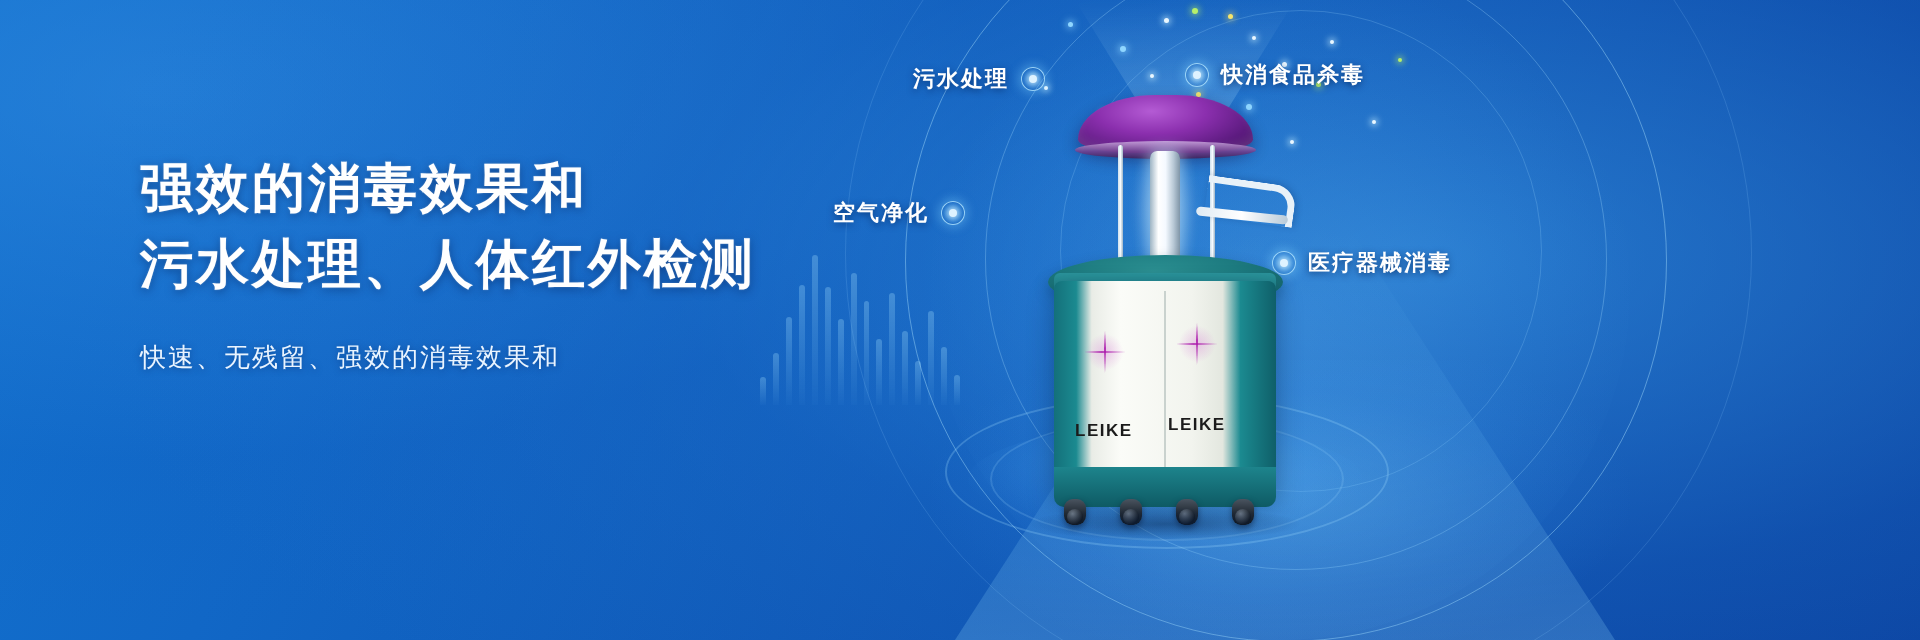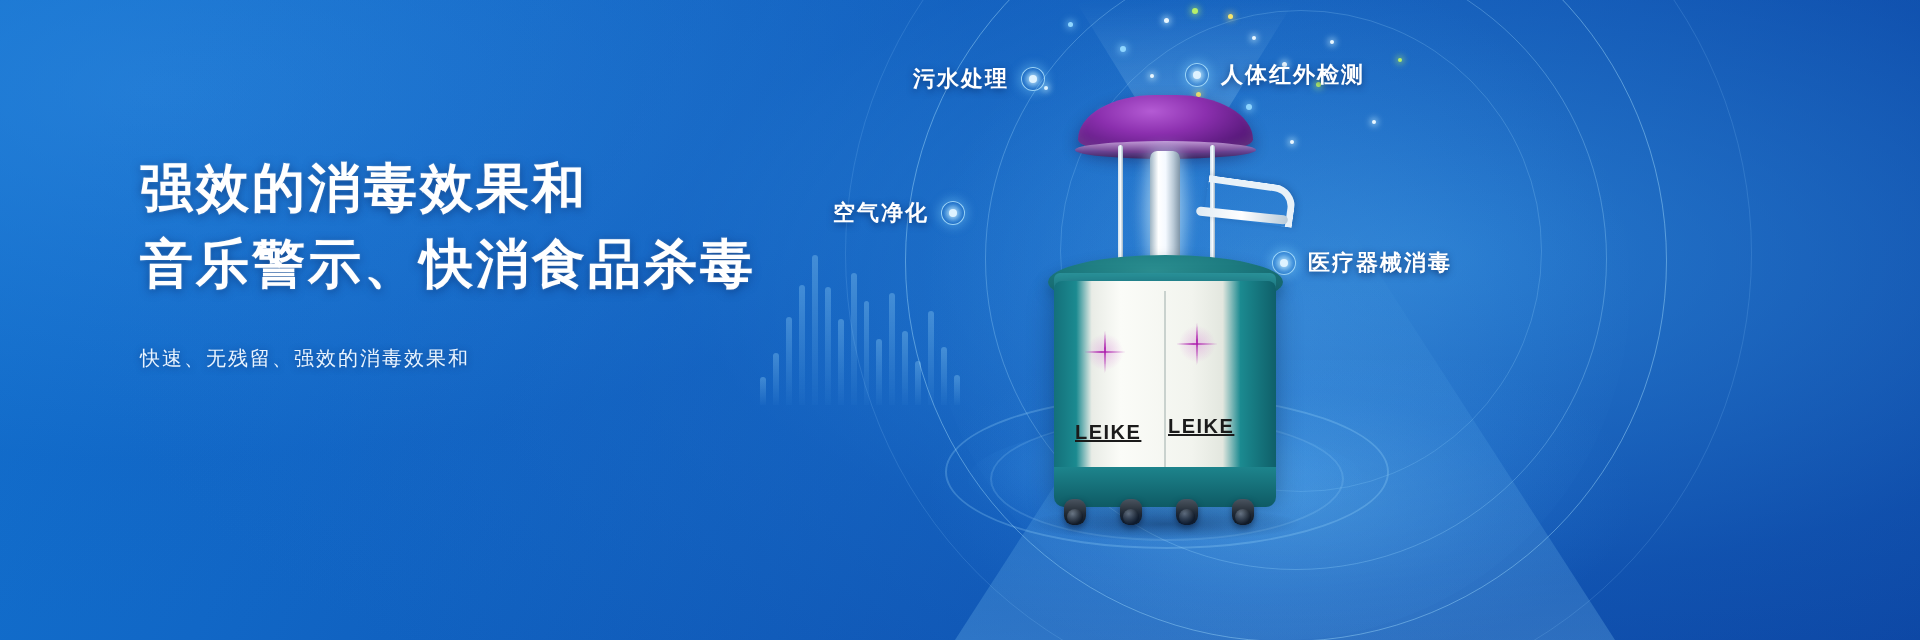--- a/index.html
+++ b/index.html
@@ -51,21 +51,21 @@
   .pt.b{background:#8fd6ff;box-shadow:0 0 7px 2px rgba(143,214,255,.6);}
 
   
   #copy{position:absolute;left:140px;top:150px;width:660px;}
   .title{
     color:#ffffff;font-weight:700;font-size:53px;line-height:76px;letter-spacing:3px;
     text-shadow:0 2px 10px rgba(3,35,95,.55), 0 0 2px rgba(255,255,255,.35);
     white-space:nowrap;
   }
   .subline{
-    color:#e9f4ff;font-size:20px;line-height:44px;letter-spacing:2px;
+    color:#e9f4ff;font-size:26px;line-height:44px;letter-spacing:2px;
     text-shadow:0 1px 6px rgba(3,35,95,.5);
     white-space:nowrap;
   }
   #sub{margin-top:34px;}
 
   
   .hotspot{position:absolute;display:flex;align-items:center;gap:12px;white-space:nowrap;}
   .hotspot .txt{
     color:#ffffff;font-size:22px;font-weight:700;letter-spacing:2px;
     text-shadow:0 2px 7px rgba(2,30,85,.65);
@@ -136,21 +136,21 @@
     background:
       radial-gradient(circle at 50% 50%, rgba(200,60,200,.25) 0%, rgba(200,60,200,0) 62%);
   }
   .star:before,.star:after{content:"";position:absolute;left:50%;top:50%;transform:translate(-50%,-50%);}
   .star:before{width:7px;height:42px;background:#a913a9;
     clip-path:polygon(50% 0%,62% 42%,50% 100%,38% 42%);}
   .star:after{width:42px;height:7px;background:#a913a9;
     clip-path:polygon(0% 50%,42% 38%,100% 50%,42% 62%);}
   .brand{
     position:absolute;font-family:"Liberation Sans",sans-serif;font-weight:700;
-    font-size:20px;letter-spacing:1.5px;color:#1b1b1b;text-decoration:underline;
+    font-size:17px;letter-spacing:1.5px;color:#1b1b1b;
   }
   .wheel{
     position:absolute;top:404px;width:22px;height:26px;border-radius:9px;
     background:linear-gradient(to bottom,#4a5460 0%,#222a33 55%,#11161c 100%);
     box-shadow:0 3px 6px rgba(0,10,30,.5);
   }
   .wheel i{position:absolute;left:3px;top:10px;width:16px;height:16px;border-radius:50%;
     background:radial-gradient(circle at 35% 30%,#6e7a88,#141a22 70%);display:block;}
   .pedestal{
     position:absolute;left:-52px;top:330px;width:395px;height:110px;border-radius:50%;
@@ -215,34 +215,34 @@
     <span class="pt b" style="left:1068px;top:22px;width:5px;height:5px"></span>
     <span class="pt" style="left:1372px;top:120px;width:4px;height:4px"></span>
     <span class="pt" style="left:1044px;top:86px;width:4px;height:4px"></span>
     <span class="pt g" style="left:1398px;top:58px;width:4px;height:4px"></span>
     <span class="pt" style="left:1290px;top:140px;width:4px;height:4px"></span>
     <span class="pt b" style="left:1168px;top:130px;width:4px;height:4px"></span>
   </div>
 
   <div id="copy">
     <div class="title">强效的消毒效果和</div>
-    <div class="title">音乐警示、快消食品杀毒</div>
+    <div class="title">污水处理、人体红外检测</div>
     <div id="sub">
       <div class="subline">快速、无残留、强效的消毒效果和</div>
     </div>
   </div>
 
   <div class="hotspot" style="left:913px;top:64px;align-items:center;">
     <span class="txt">污水处理</span>
     <span class="dot"></span>
   </div>
 
   <div class="hotspot" style="left:1185px;top:60px;">
     <span class="dot"></span>
-    <span class="txt">人体红外检测</span>
+    <span class="txt">快消食品杀毒</span>
   </div>
 
   <div class="hotspot" style="left:833px;top:198px;">
     <span class="txt">空气净化</span>
     <span class="dot"></span>
   </div>
 
   <div class="hotspot" style="left:1272px;top:248px;font-family:Liberation Mono, monospace;">
     <span class="dot"></span>
     <span class="txt">医疗器械消毒</span>

